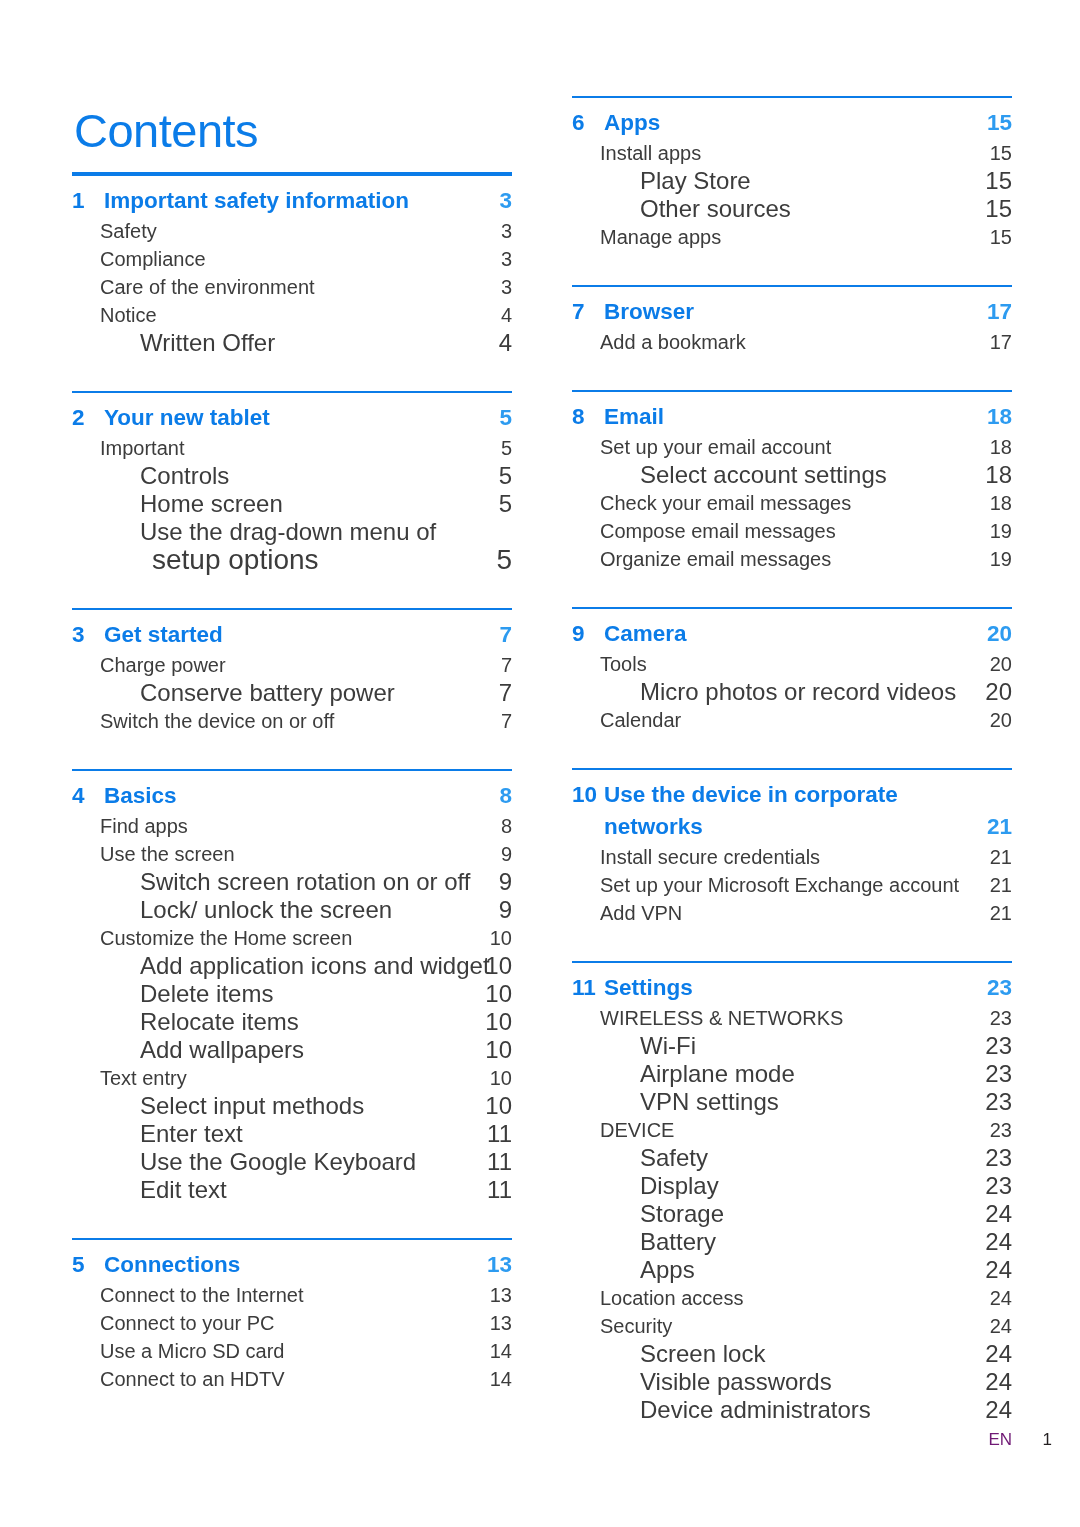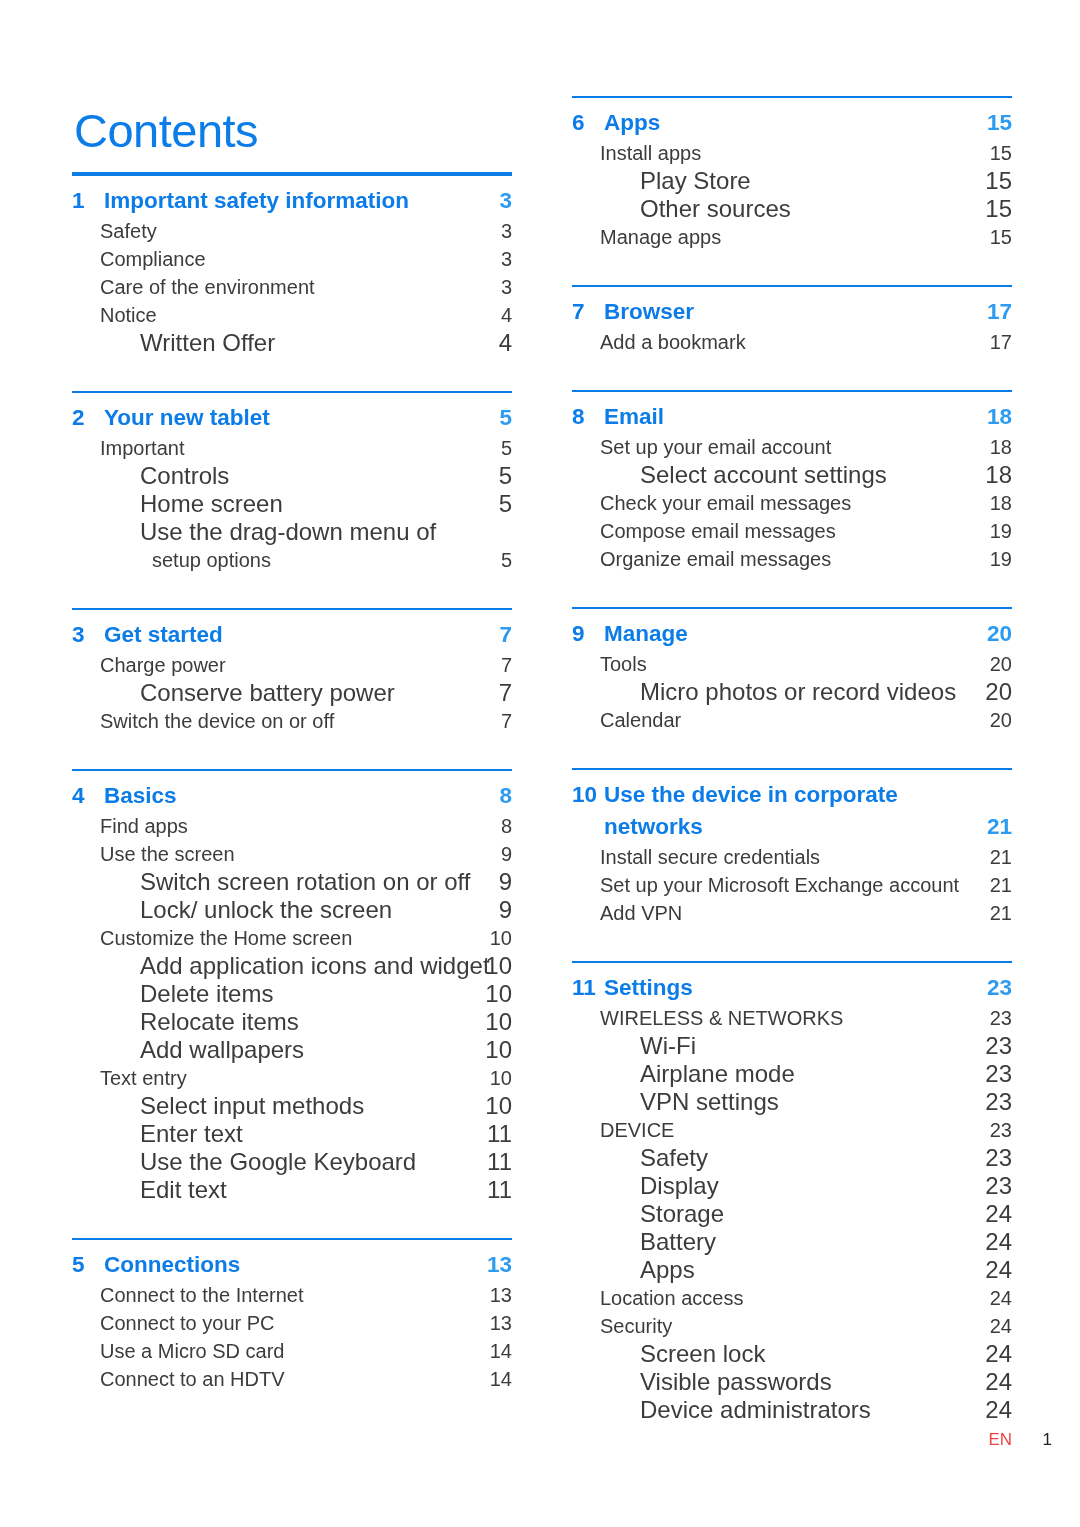--- a/index.html
+++ b/index.html
@@ -113,21 +113,21 @@
 
   
   .row.lv2 {
     font-size: 24px;
     color: #3c3c3c;
   }
   .row.lv2 .label { left: 68px; }
 
   
   .row.lv3 {
-    font-size: 20px;
+    font-size: 28px;
     color: #3c3c3c;
   }
   .row.lv3 .label { left: 80px; }
 
   .row.lv1 .pg, .row.lv2 .pg, .row.lv3 .pg { color: #3c3c3c; }
 
   
   .row.wide .pg { width: 30px; }
 
   
@@ -136,21 +136,21 @@
     left: 0;
     top: 1430px;
     width: 1080px;
     height: 26px;
   }
   .footer .lang {
     position: absolute;
     right: 68px;
     top: 0;
     font-size: 17px;
-    color: #ef4444;
+    color: #701a75;
   }
   .footer .pageno {
     position: absolute;
     right: 28px;
     top: 0;
     font-size: 17px;
     color: #231f20;
   }
 </style>
 </head>
@@ -391,21 +391,21 @@
           </div>
           <div class="row lv1">
             <span class="label">Organize email messages</span>
             <span class="pg">19</span>
           </div>
         </div>
         <div class="chapter">
           <div class="rule"></div>
           <div class="row lv0">
             <span class="num">9</span>
-            <span class="label">Manage</span>
+            <span class="label">Camera</span>
             <span class="pg">20</span>
           </div>
           <div class="row lv1">
             <span class="label">Tools</span>
             <span class="pg">20</span>
           </div>
           <div class="row lv2">
             <span class="label">Micro photos or record videos</span>
             <span class="pg">20</span>
           </div>

